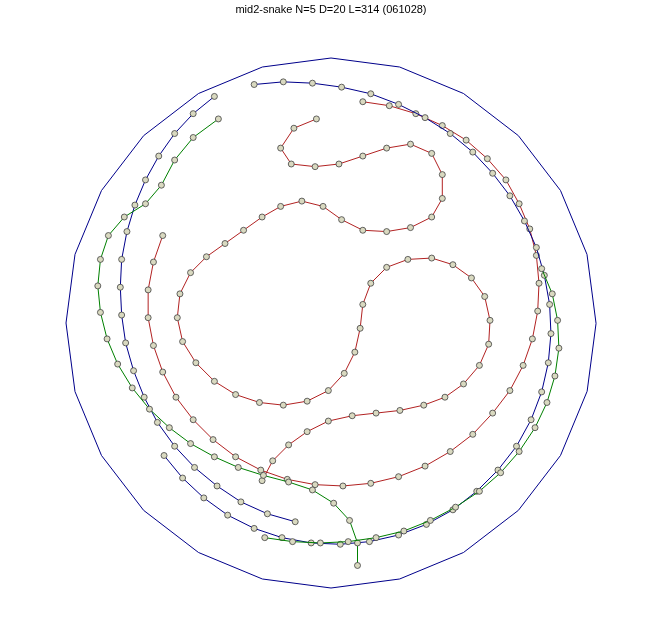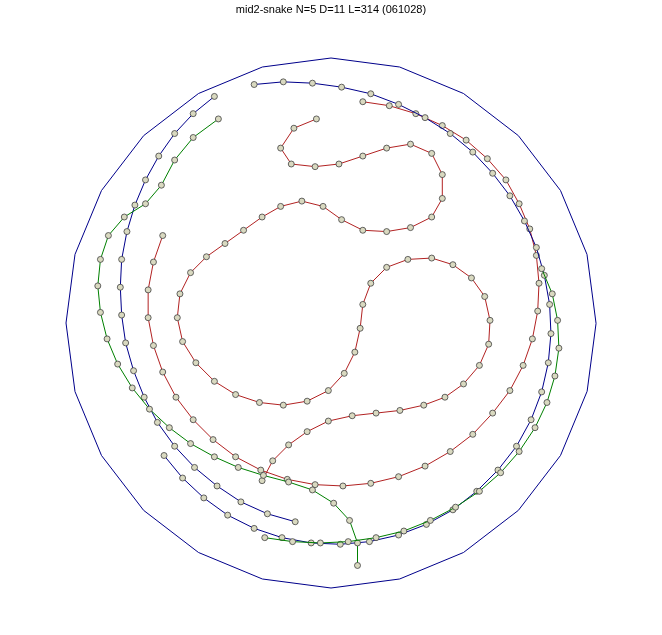--- a/index.html
+++ b/index.html
@@ -38,21 +38,21 @@
     height: 617px;
   }
   svg.canvas {
     display: block;
   }
 </style>
 </head>
 <body>
 
 <div id="figure">
-  <div id="plot-title">mid2-snake N=5 D=11 L=314 (061028)</div>
+  <div id="plot-title">mid2-snake N=5 D=20 L=314 (061028)</div>
   <div id="plot-area">
     <svg class="canvas" id="chart-svg" width="662" height="617" viewBox="0 0 662 617">
         <g>
           <path d="M596.00 305.00 L586.99 236.37 L560.49 172.50 L518.36 117.65 L463.50 75.51 L399.63 49.01 L331.00 40.00 L262.37 49.01 L198.50 75.51 L143.65 117.65 L101.51 172.50 L75.01 236.37 L66.00 305.00 L75.01 373.63 L101.51 437.50 L143.65 492.36 L198.50 534.49 L262.37 560.99 L331.00 570.00 L399.63 560.99 L463.50 534.49 L518.36 492.36 L560.49 437.50 L586.99 373.63 Z" fill="none" stroke="#00008b" stroke-width="1" stroke-linejoin="round" stroke-linecap="round"></path>
         </g>
         <g>
           <path d="M316.43 100.95 L293.90 110.22 L280.65 130.10 L291.25 146.00 L315.10 148.65 L338.95 146.00 L362.80 138.05 L386.65 130.10 L410.50 126.13 L431.70 135.40 L442.30 156.60 L442.30 180.45 L431.70 199.00 L410.50 209.60 L386.65 213.57 L362.80 212.25 L341.60 201.65 L323.05 188.40 L301.85 183.10 L280.65 188.40 L262.10 199.00 L243.55 212.25 L225.00 225.50 L206.45 238.75 L190.55 254.65 L179.95 275.85 L177.30 299.70 L182.60 323.55 L195.85 344.75 L214.40 363.30 L235.60 376.55 L259.45 384.50 L283.30 387.15 L307.15 383.18 L328.35 372.57 L344.25 355.35 L354.85 334.15 L360.15 310.30 L362.80 286.45 L370.75 265.25 L386.65 249.35 L407.85 241.40 L431.70 240.07 L452.90 246.70 L471.45 259.95 L484.70 278.50 L490.00 302.35 L488.67 326.20 L479.40 347.40 L463.50 365.95 L444.95 379.20 L423.75 387.15 L399.90 392.45 L376.05 395.10 L352.20 397.75 L328.35 403.05 L307.15 413.65 L288.60 426.90 L272.70 442.80 L262.10 462.67" fill="none" stroke="#b22222" stroke-width="1" stroke-linejoin="round" stroke-linecap="round"></path>
           <circle cx="316.43" cy="100.95" r="3" fill="#d9d9c0" stroke="#404040" stroke-width="0.8"></circle>
           <circle cx="293.90" cy="110.22" r="3" fill="#d9d9c0" stroke="#404040" stroke-width="0.8"></circle>
           <circle cx="280.65" cy="130.10" r="3" fill="#d9d9c0" stroke="#404040" stroke-width="0.8"></circle>

